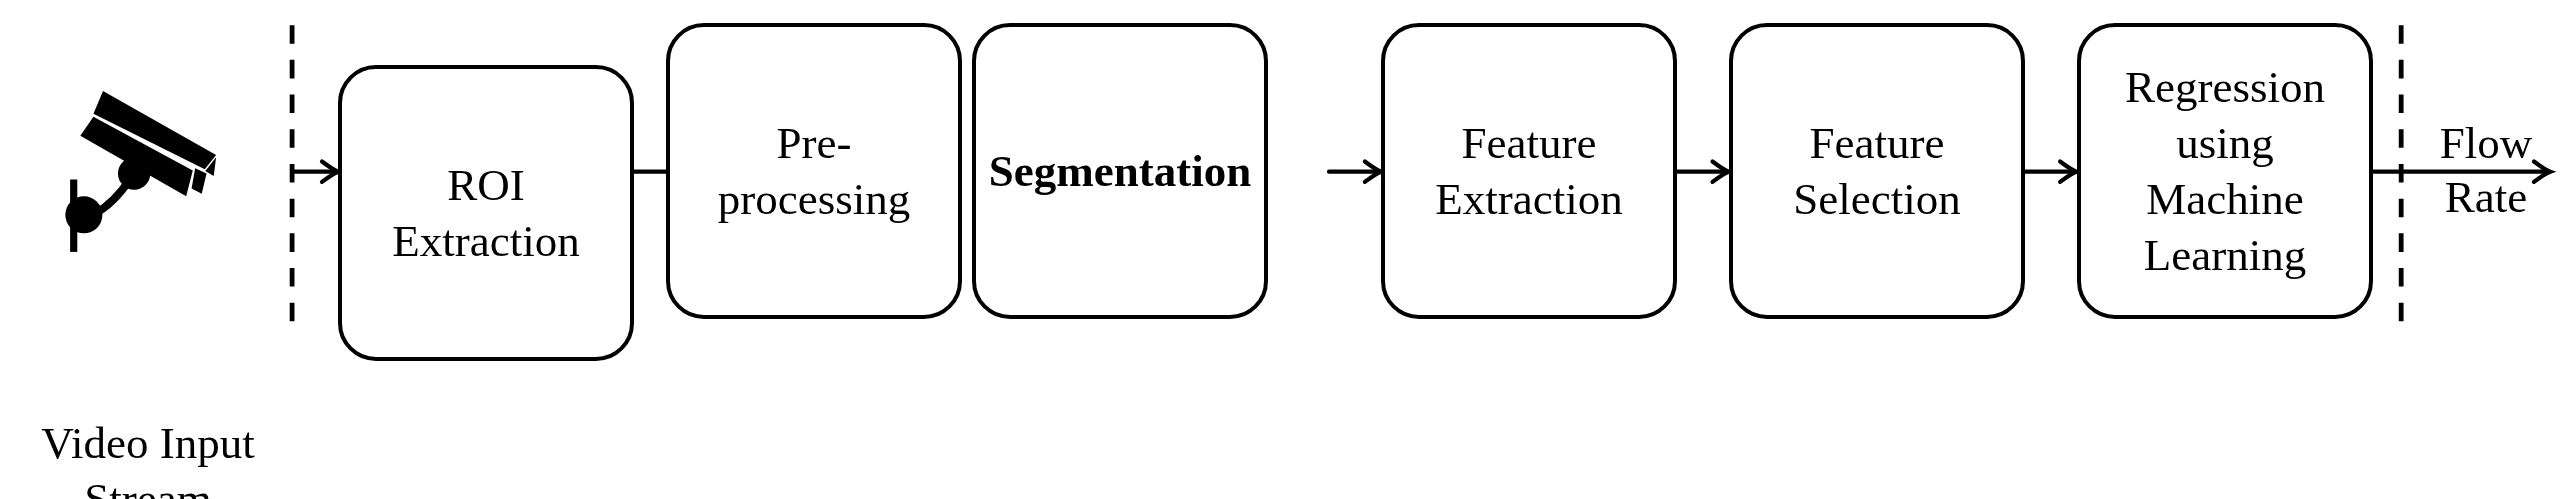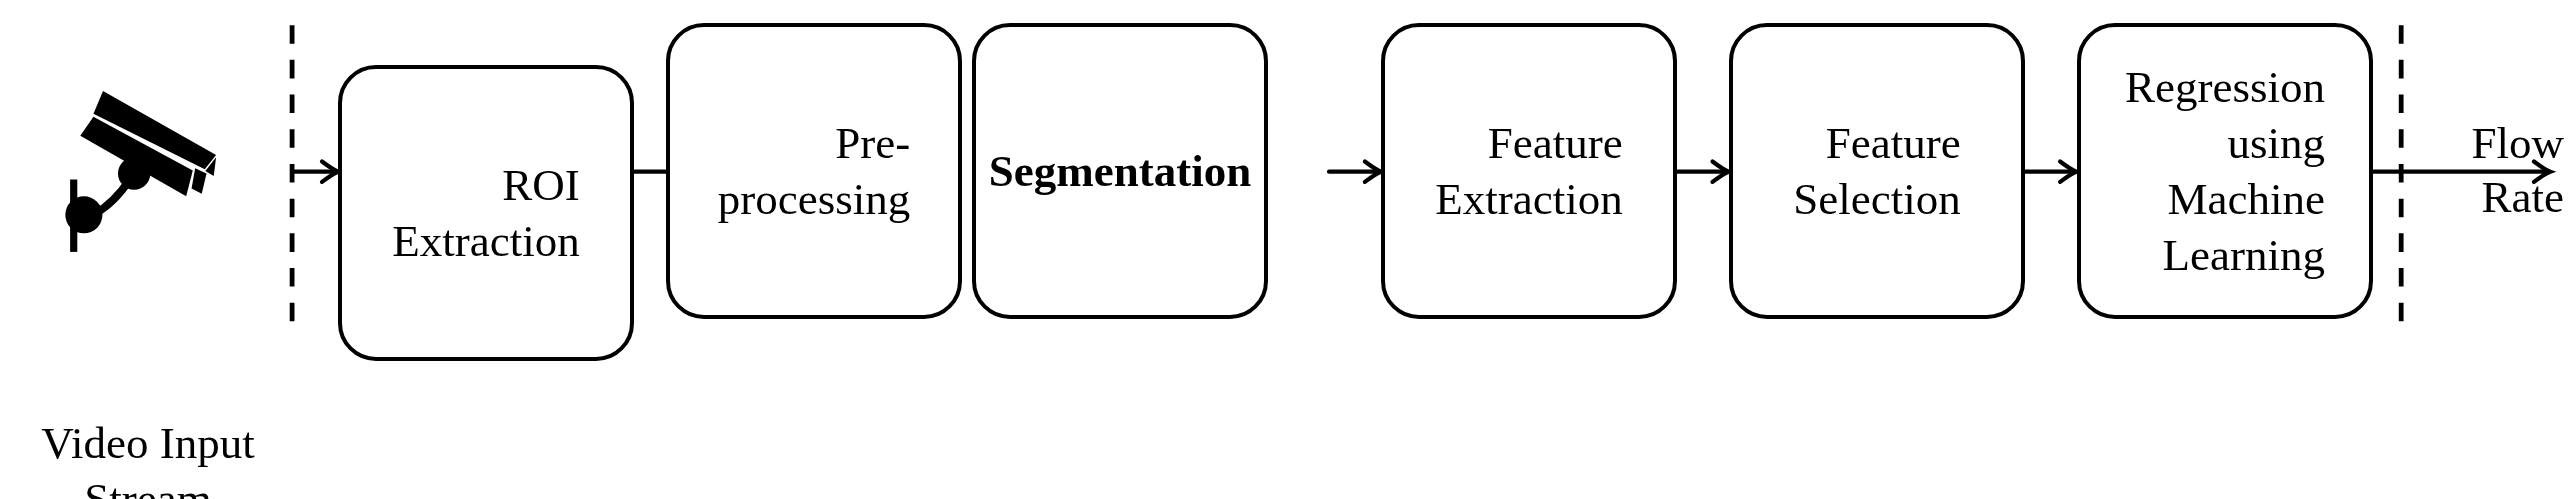--- a/index.html
+++ b/index.html
@@ -30,21 +30,21 @@
     border: 4.2px solid #000;
     border-radius: 38px;
     background: #ffffff;
     display: flex;
     align-items: center;
     justify-content: center;
   }
   .stage-label {
     font-size: 45px;
     line-height: 56px;
-    text-align: right;
+    text-align: center;
     white-space: pre-line;
   }
   #stage-0 { left: 338px; margin-top: 42px; }
   #stage-1 { left: 666px; }
   #stage-2 { left: 972px; font-weight: bold; }
   #stage-3 { left: 1381px; }
   #stage-4 { left: 1729px; }
   #stage-5 { left: 2077px; }
 
   .io-label {
@@ -57,21 +57,21 @@
     left: 15px;
     top: 371px;
     width: 266px;
     text-align: center;
     margin-top: 44px;
   }
   #flow-rate-label {
     left: 2408px;
     top: 116px;
     width: 156px;
-    text-align: right;
+    text-align: center;
     line-height: 54px;
   }
 </style>
 </head>
 <body>
 
 <svg id="lines-layer" viewBox="0 0 4303 834">
   <g stroke="#000" stroke-width="8">
     <line x1="487" y1="42" x2="487" y2="537" stroke-dasharray="31 27"></line>
     <line x1="4012" y1="42" x2="4012" y2="537" stroke-dasharray="31 27"></line>

